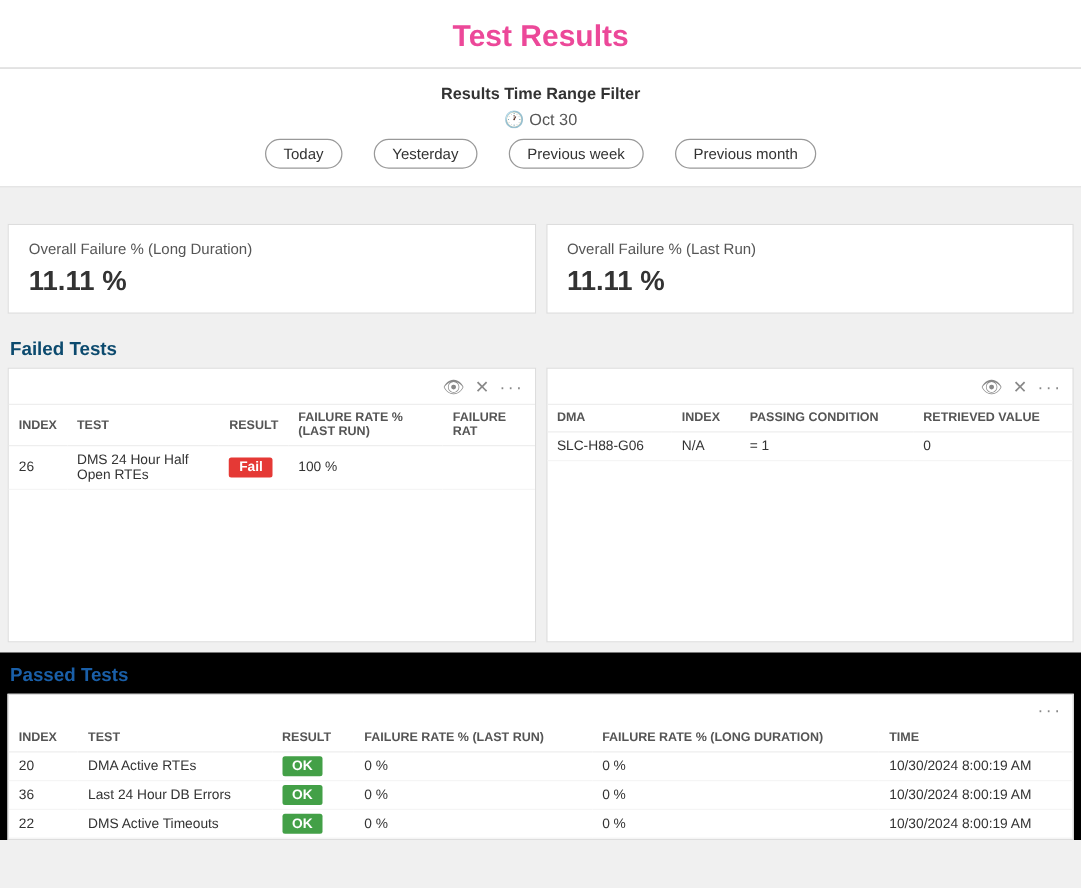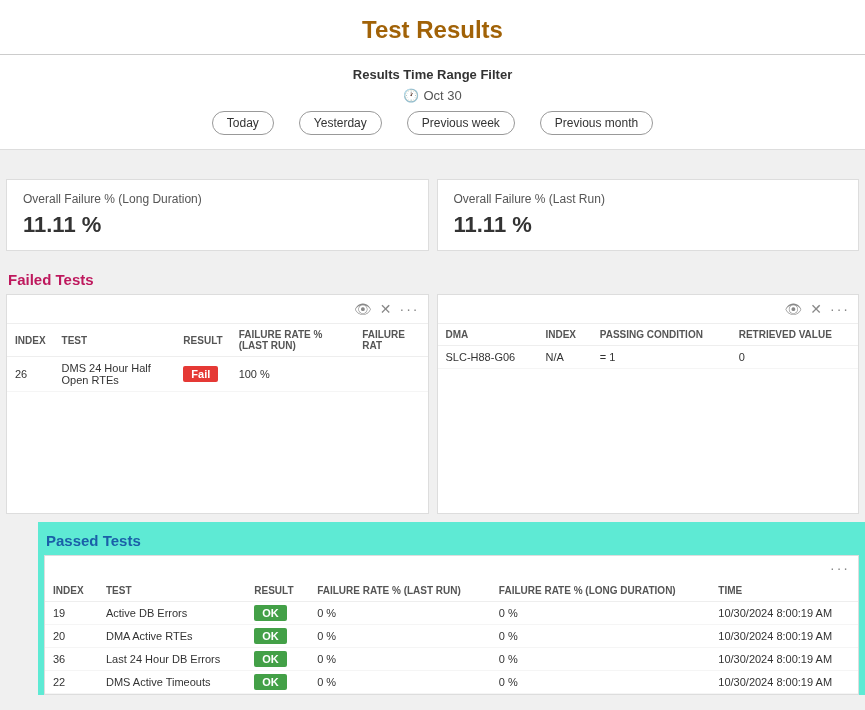--- a/index.html
+++ b/index.html
@@ -1,47 +1,47 @@
 <!DOCTYPE html>
 <html><head>
   <meta charset="utf-8">
   <style>
     * { box-sizing: border-box; margin: 0; padding: 0; }
     body { font-family: 'Segoe UI', Arial, sans-serif; background: #f0f0f0; font-size: 13px; color: #333; width: 865px; min-height: 710px; }
 
-    .page-title { text-align: center; padding: 16px 0 10px; font-size: 24px; font-weight: 700; color: #a16207; border-bottom: 1px solid #ccc; background: #fff; }
+    .page-title { text-align: center; padding: 16px 0 10px; font-size: 24px; font-weight: 700; color: #ec4899; border-bottom: 1px solid #ccc; background: #fff; }
 
     .filter-section { background: #fff; padding: 12px 0 14px; text-align: center; border-bottom: 1px solid #ddd; }
     .filter-label { font-size: 13px; font-weight: 600; margin-bottom: 6px; }
     .filter-date { font-size: 13px; color: #555; margin-bottom: 8px; display: flex; align-items: center; justify-content: center; gap: 4px; }
     .filter-date .clock-icon { color: #888; }
     .filter-buttons { display: flex; gap: 25px; justify-content: center; }
     .filter-btn { border: 1px solid #999; background: #fff; border-radius: 20px; padding: 4px 14px; font-size: 12px; cursor: pointer; color: #333; }
 
     .metrics-row { display: flex; gap: 0; background: #f0f0f0; padding: 10px 6px; gap: 8px; margin-top: 19px; }
     .metric-card { background: #fff; flex: 1; padding: 12px 16px; border: 1px solid #ddd; }
     .metric-title { font-size: 12px; color: #555; margin-bottom: 6px; }
     .metric-value { font-size: 22px; font-weight: 600; color: #333; }
 
-    .section-header { font-size: 15px; font-weight: 700; color: #be185d; padding: 10px 8px 6px; background: #f0f0f0; }
+    .section-header { font-size: 15px; font-weight: 700; color: #0c4a6e; padding: 10px 8px 6px; background: #f0f0f0; }
 
     .tables-row { display: flex; gap: 0; background: #f0f0f0; padding: 0 6px 8px; gap: 8px; }
 
     .table-card { background: #fff; flex: 1; border: 1px solid #ddd; position: relative; min-height: 220px; }
     .table-card-header { display: flex; justify-content: flex-end; align-items: center; padding: 6px 8px; gap: 8px; border-bottom: 1px solid #eee; }
     .icon-btn { cursor: pointer; color: #888; font-size: 14px; }
 
     .data-table { width: 100%; border-collapse: collapse; font-size: 11px; }
     .data-table th { text-align: left; padding: 5px 8px; font-weight: 600; color: #555; border-bottom: 1px solid #eee; font-size: 10px; text-transform: uppercase; }
     .data-table td { padding: 5px 8px; border-bottom: 1px solid #f5f5f5; }
 
     .badge-fail { background: #e53935; color: #fff; padding: 2px 8px; border-radius: 2px; font-size: 11px; font-weight: 600; }
     .badge-ok { background: #43a047; color: #fff; padding: 2px 8px; border-radius: 2px; font-size: 11px; font-weight: 600; }
 
-    .passed-section { background: #5eead4; margin-left: 38px; }
+    .passed-section { background: #000000; }
     .passed-header { font-size: 15px; font-weight: 700; color: #1a5fa8; padding: 10px 8px 6px; }
 
     .passed-table-card { background: #fff; margin: 0 6px 8px; border: 1px solid #ddd; }
     .passed-table-card-header { display: flex; justify-content: flex-end; padding: 4px 8px; }
 
     .passed-table { width: 100%; border-collapse: collapse; font-size: 11px; }
     .passed-table th { text-align: left; padding: 5px 8px; font-weight: 600; color: #555; border-bottom: 1px solid #eee; font-size: 10px; text-transform: uppercase; }
     .passed-table td { padding: 5px 8px; border-bottom: 1px solid #f5f5f5; }
 
     .dots-menu { letter-spacing: 2px; color: #888; cursor: pointer; font-size: 14px; }
@@ -147,28 +147,20 @@
         <tr>
           <th>INDEX</th>
           <th>TEST</th>
           <th>RESULT</th>
           <th>FAILURE RATE % (LAST RUN)</th>
           <th>FAILURE RATE % (LONG DURATION)</th>
           <th>TIME</th>
         </tr>
       </thead>
       <tbody id="passed-tbody">
-      <tr>
-      <td>19</td>
-      <td>Active DB Errors</td>
-      <td><span class="badge-ok">OK</span></td>
-      <td>0 %</td>
-      <td>0 %</td>
-      <td>10/30/2024 8:00:19 AM</td>
-    </tr>
           <tr>
       <td>20</td>
       <td>DMA Active RTEs</td>
       <td><span class="badge-ok">OK</span></td>
       <td>0 %</td>
       <td>0 %</td>
       <td>10/30/2024 8:00:19 AM</td>
     </tr>
           <tr>
       <td>36</td>

